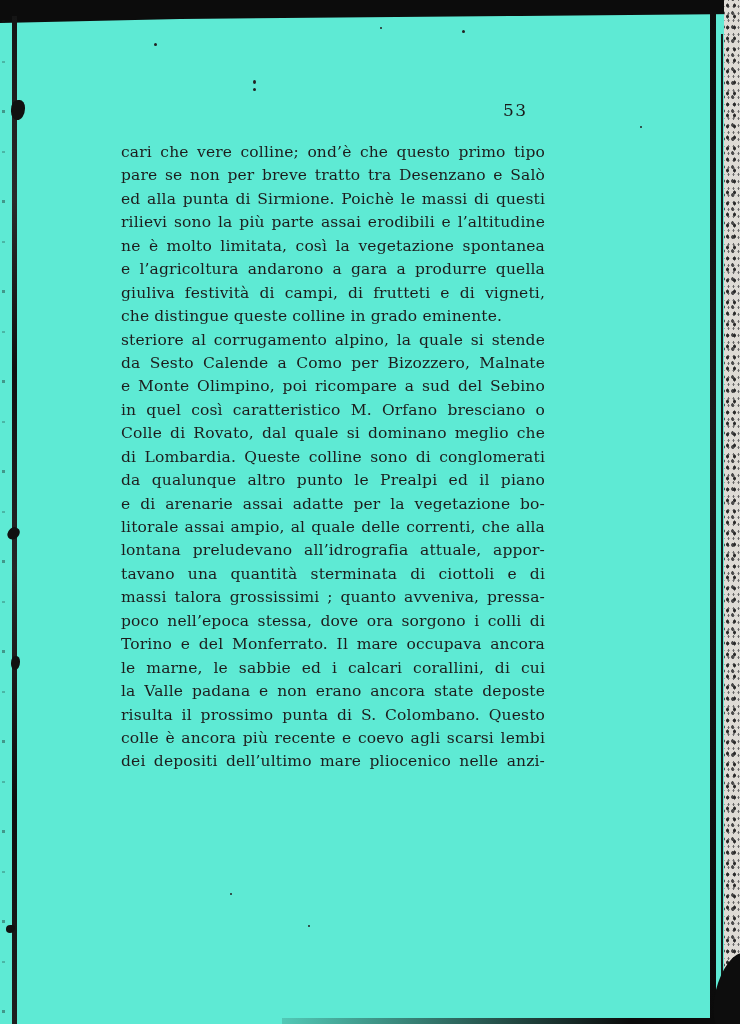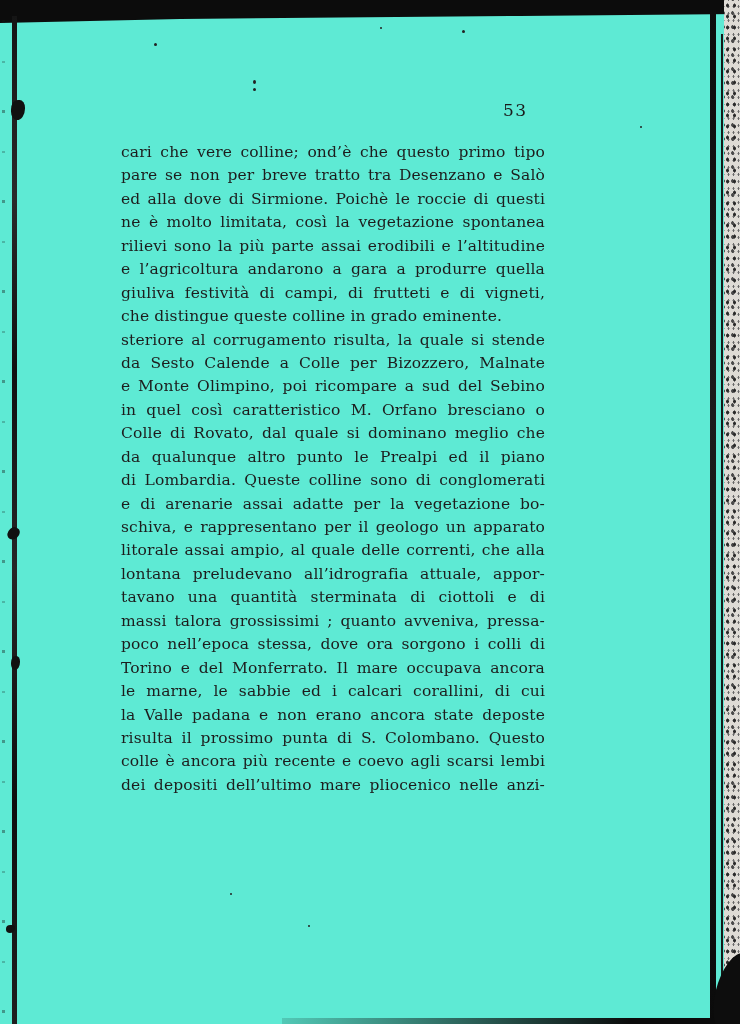--- a/index.html
+++ b/index.html
@@ -119,36 +119,35 @@
   <div class="speck s6"></div>
   <div class="speck s7"></div>
   <div class="speck s8"></div>
 
   <div class="page-number">53</div>
 
   <div class="text-block">
 
     <div class="text-line">cari che vere colline; ond’è che questo primo tipo</div>
     <div class="text-line">pare se non per breve tratto tra Desenzano e Salò</div>
-    <div class="text-line">ed alla dove di Sirmione. Poichè le roccie di questi</div>
+    <div class="text-line">ed alla punta di Sirmione. Poichè le massi di questi</div>
+    <div class="text-line">rilievi sono la più parte assai erodibili e l’altitudine</div>
     <div class="text-line">ne è molto limitata, così la vegetazione spontanea</div>
-    <div class="text-line">rilievi sono la più parte assai erodibili e l’altitudine</div>
     <div class="text-line">e l’agricoltura andarono a gara a produrre quella</div>
     <div class="text-line">giuliva festività di campi, di frutteti e di vigneti,</div>
     <div class="text-line para-end">che distingue queste colline in grado eminente.</div>
 
-    <div class="text-line">steriore al corrugamento risulta, la quale si stende</div>
-    <div class="text-line">da Sesto Calende a Colle per Bizozzero, Malnate</div>
+    <div class="text-line">steriore al corrugamento alpino, la quale si stende</div>
+    <div class="text-line">da Sesto Calende a Como per Bizozzero, Malnate</div>
     <div class="text-line">e Monte Olimpino, poi ricompare a sud del Sebino</div>
     <div class="text-line">in quel così caratteristico M. Orfano bresciano o</div>
     <div class="text-line">Colle di Rovato, dal quale si dominano meglio che</div>
+    <div class="text-line">di Lombardia. Queste colline sono di conglomerati</div>
     <div class="text-line">da qualunque altro punto le Prealpi ed il piano</div>
-    <div class="text-line">di Lombardia. Queste colline sono di conglomerati</div>
     <div class="text-line">e di arenarie assai adatte per la vegetazione bo-</div>
-    <div class="text-line">schiva, e rappresentano per il geologo un apparato</div>
     <div class="text-line">litorale assai ampio, al quale delle correnti, che alla</div>
     <div class="text-line">lontana preludevano all’idrografia attuale, appor-</div>
     <div class="text-line">tavano una quantità sterminata di ciottoli e di</div>
     <div class="text-line">massi talora grossissimi ; quanto avveniva, pressa-</div>
     <div class="text-line">poco nell’epoca stessa, dove ora sorgono i colli di</div>
     <div class="text-line">Torino e del Monferrato. Il mare occupava ancora</div>
     <div class="text-line">le marne, le sabbie ed i calcari corallini, di cui</div>
     <div class="text-line">la Valle padana e non erano ancora state deposte</div>
     <div class="text-line">risulta il prossimo punta di S. Colombano. Questo</div>
     <div class="text-line">colle è ancora più recente e coevo agli scarsi lembi</div>

